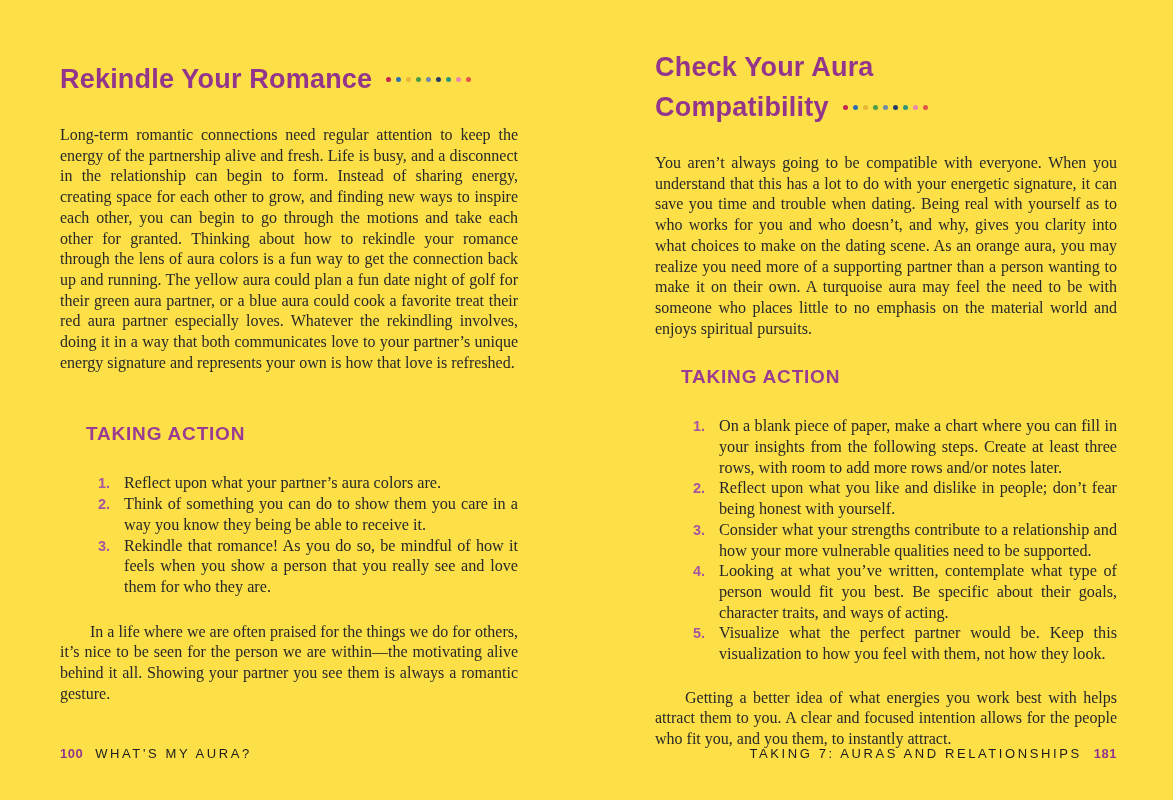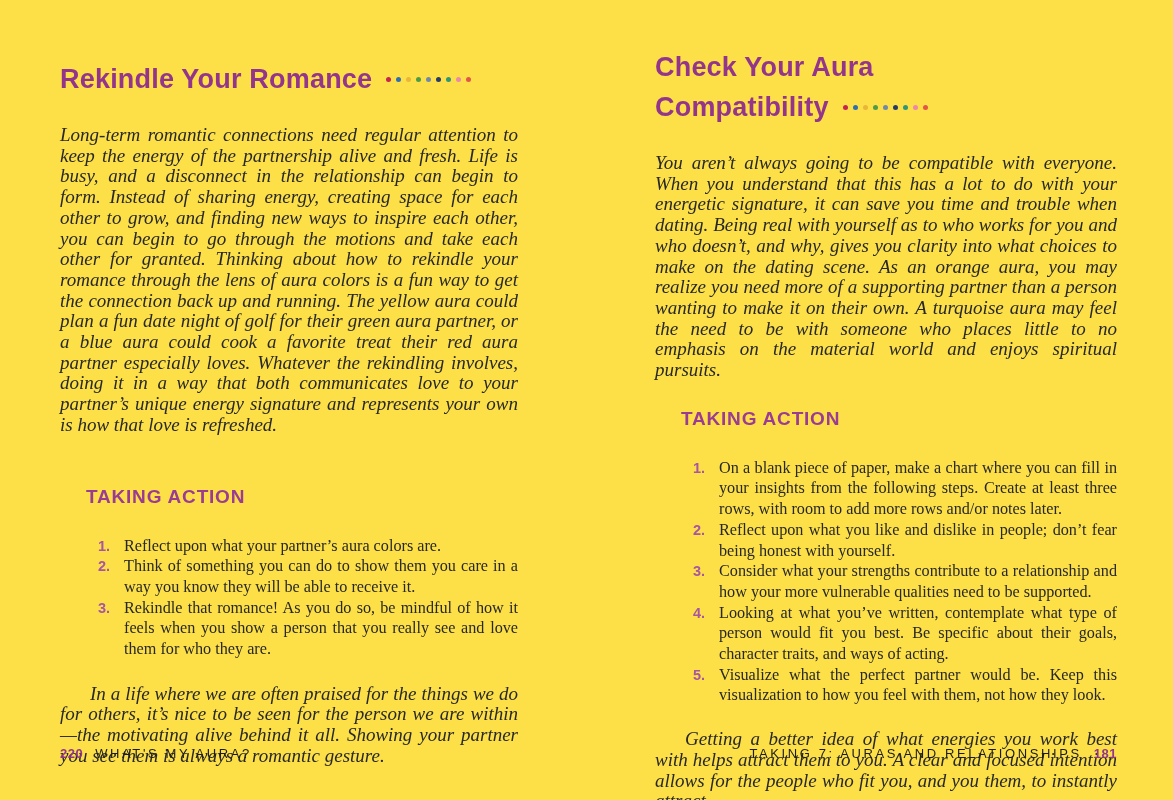--- a/index.html
+++ b/index.html
@@ -41,25 +41,24 @@
   }
   .dot {
     display: inline-block;
     width: 5px;
     height: 5px;
     border-radius: 50%;
     margin-right: 5px;
   }
 
   .body-par {
-    font-size: 19px;
+    font-size: 16px;
     line-height: 20.7px;
     text-align: justify;
     margin: 0;
-    font-style: italic;
   }
   .intro-par { margin-top: 29px; }
   .closing-par { text-indent: 30px; }
   .left-closing  { margin-top: 24px; }
   .right-closing { margin-top: 23px; }
 
   .section-heading {
     font-family: "Liberation Sans", sans-serif;
     font-weight: bold;
     font-size: 19px;
@@ -125,32 +124,32 @@
 
     <h2 class="section-heading accent2" style="color: rgb(154, 61, 146);">TAKING ACTION</h2>
 
     <ol class="action-list">
         <li>
           <span class="num" style="color: rgb(168, 85, 162);">1.</span>
           <span class="item-text">Reflect upon what your partner’s aura colors are.</span>
         </li>
         <li>
           <span class="num" style="color: rgb(168, 85, 162);">2.</span>
-          <span class="item-text">Think of something you can do to show them you care in a way you know they will be able to receive it.</span>
+          <span class="item-text">Think of something you can do to show them you care in a way you know they being be able to receive it.</span>
         </li>
         <li>
           <span class="num" style="color: rgb(168, 85, 162);">3.</span>
           <span class="item-text">Rekindle that romance! As you do so, be mindful of how it feels when you show a person that you really see and love them for who they are.</span>
         </li>
       </ol>
 
     <p class="body-par closing-par left-closing">In a life where we are often praised for the things we do for others, it’s nice to be seen for the person we are within—the motivating alive behind it all. Showing your partner you see them is always a romantic gesture.</p>
 
     <div class="footer">
-      <span class="page-num accent" style="color: rgb(147, 54, 139);">220</span><span class="running-head">WHAT'S MY AURA?</span>
+      <span class="page-num accent" style="color: rgb(147, 54, 139);">100</span><span class="running-head">WHAT'S MY AURA?</span>
     </div>
   </div>
 
   <div class="page right">
     <h1 class="page-title accent" style="color: rgb(147, 54, 139);"><span>Check Your Aura</span><br><span>Compatibility</span><span class="dots"><span class="dot" style="background: rgb(199, 35, 80);"></span><span class="dot" style="background: rgb(46, 111, 176);"></span><span class="dot" style="background: rgb(233, 182, 55);"></span><span class="dot" style="background: rgb(78, 156, 71);"></span><span class="dot" style="background: rgb(113, 136, 168);"></span><span class="dot" style="background: rgb(39, 57, 105);"></span><span class="dot" style="background: rgb(47, 150, 120);"></span><span class="dot" style="background: rgb(236, 135, 172);"></span><span class="dot" style="background: rgb(226, 85, 72);"></span></span></h1>
 
     <p class="body-par intro-par">You aren’t always going to be compatible with everyone. When you understand that this has a lot to do with your energetic signature, it can save you time and trouble when dating. Being real with yourself as to who works for you and who doesn’t, and why, gives you clarity into what choices to make on the dating scene. As an orange aura, you may realize you need more of a supporting partner than a person wanting to make it on their own. A turquoise aura may feel the need to be with someone who places little to no emphasis on the material world and enjoys spiritual pursuits.</p>
 
     <h2 class="section-heading accent2" style="color: rgb(154, 61, 146);">TAKING ACTION</h2>
 

